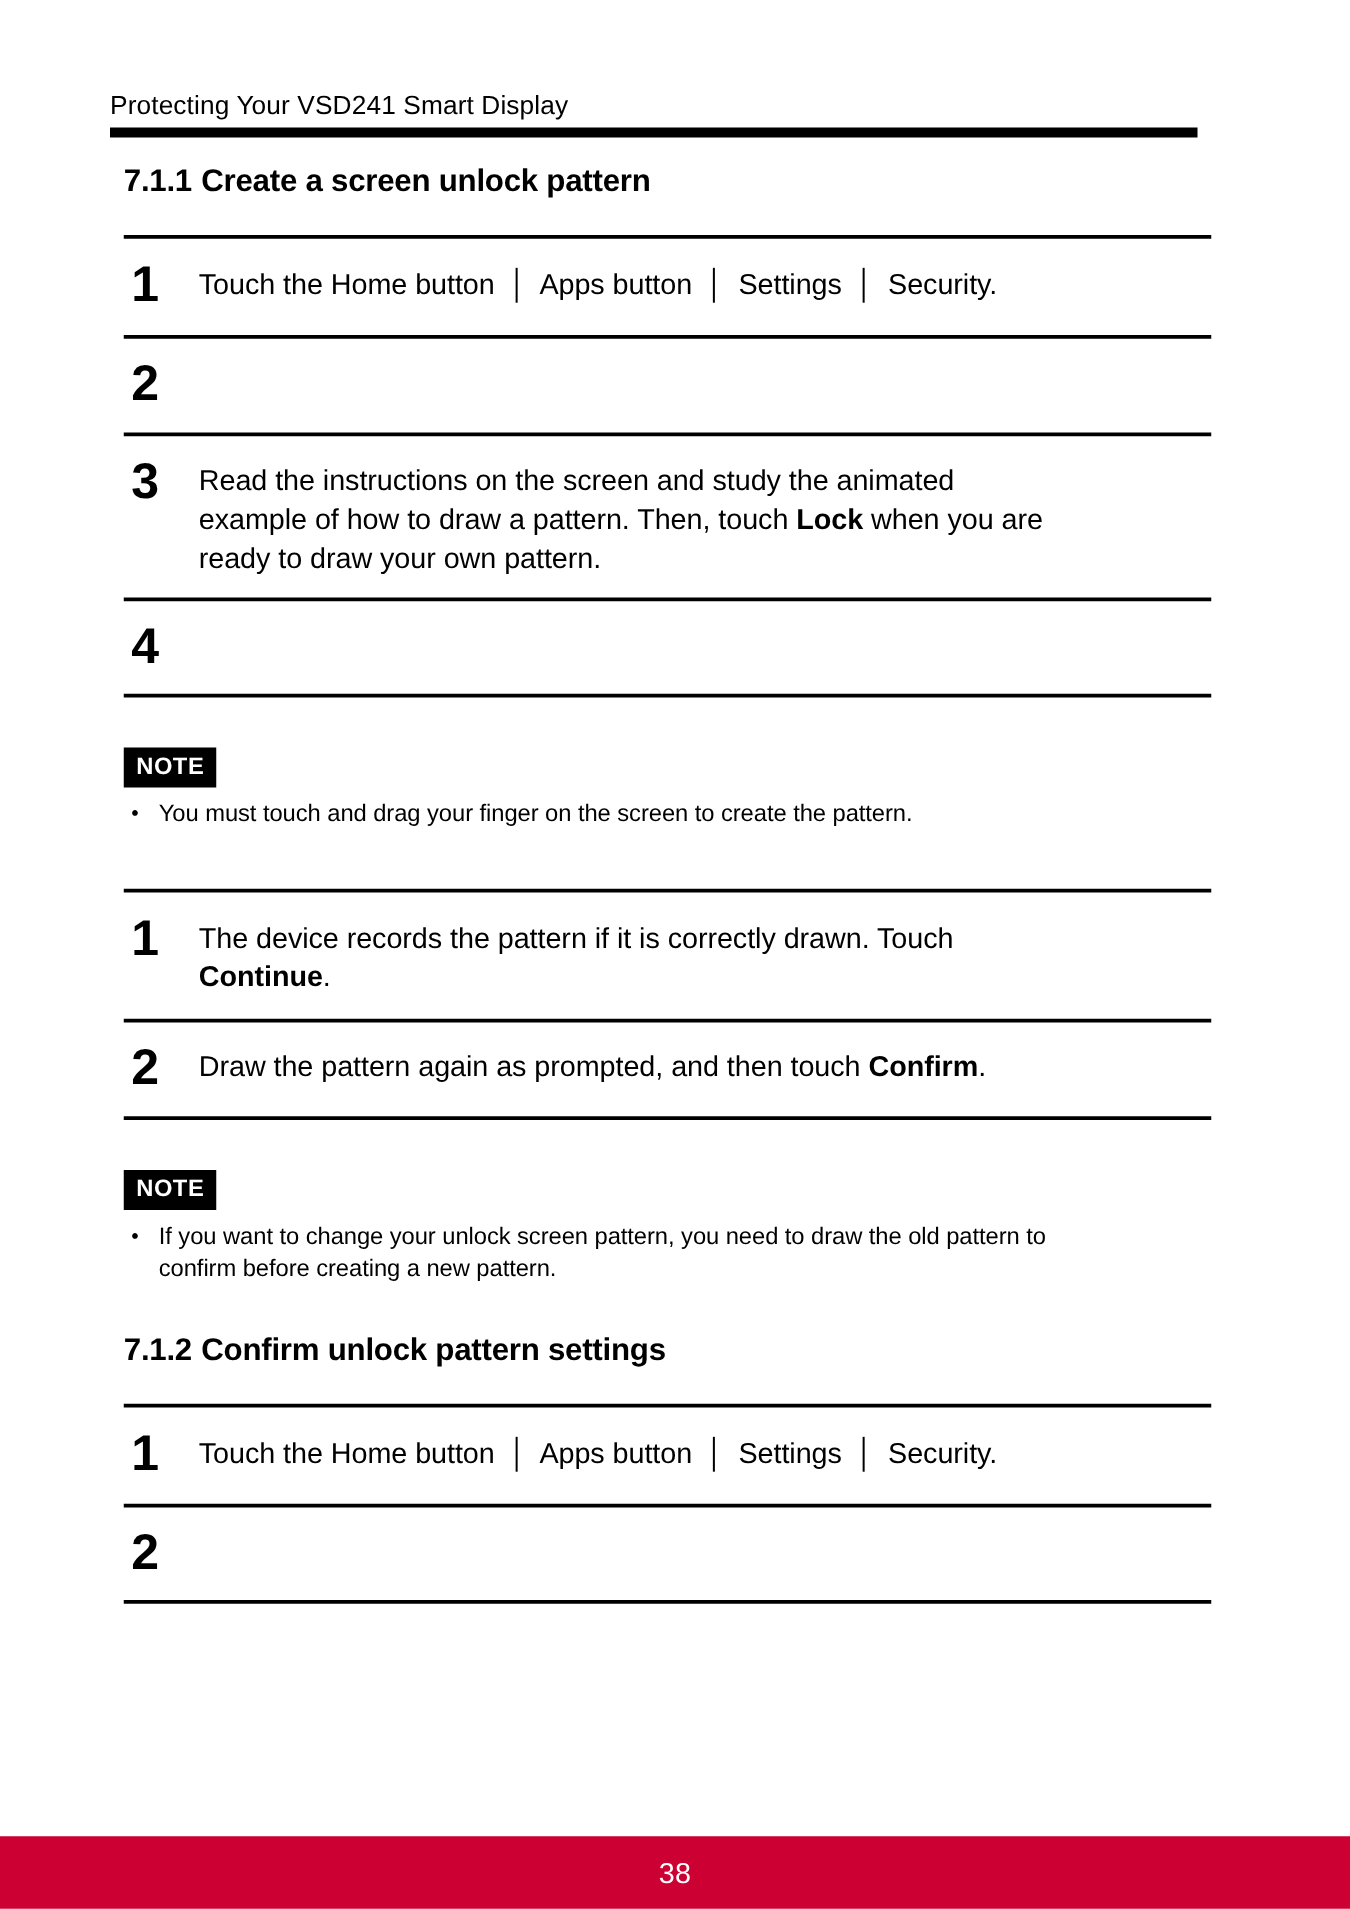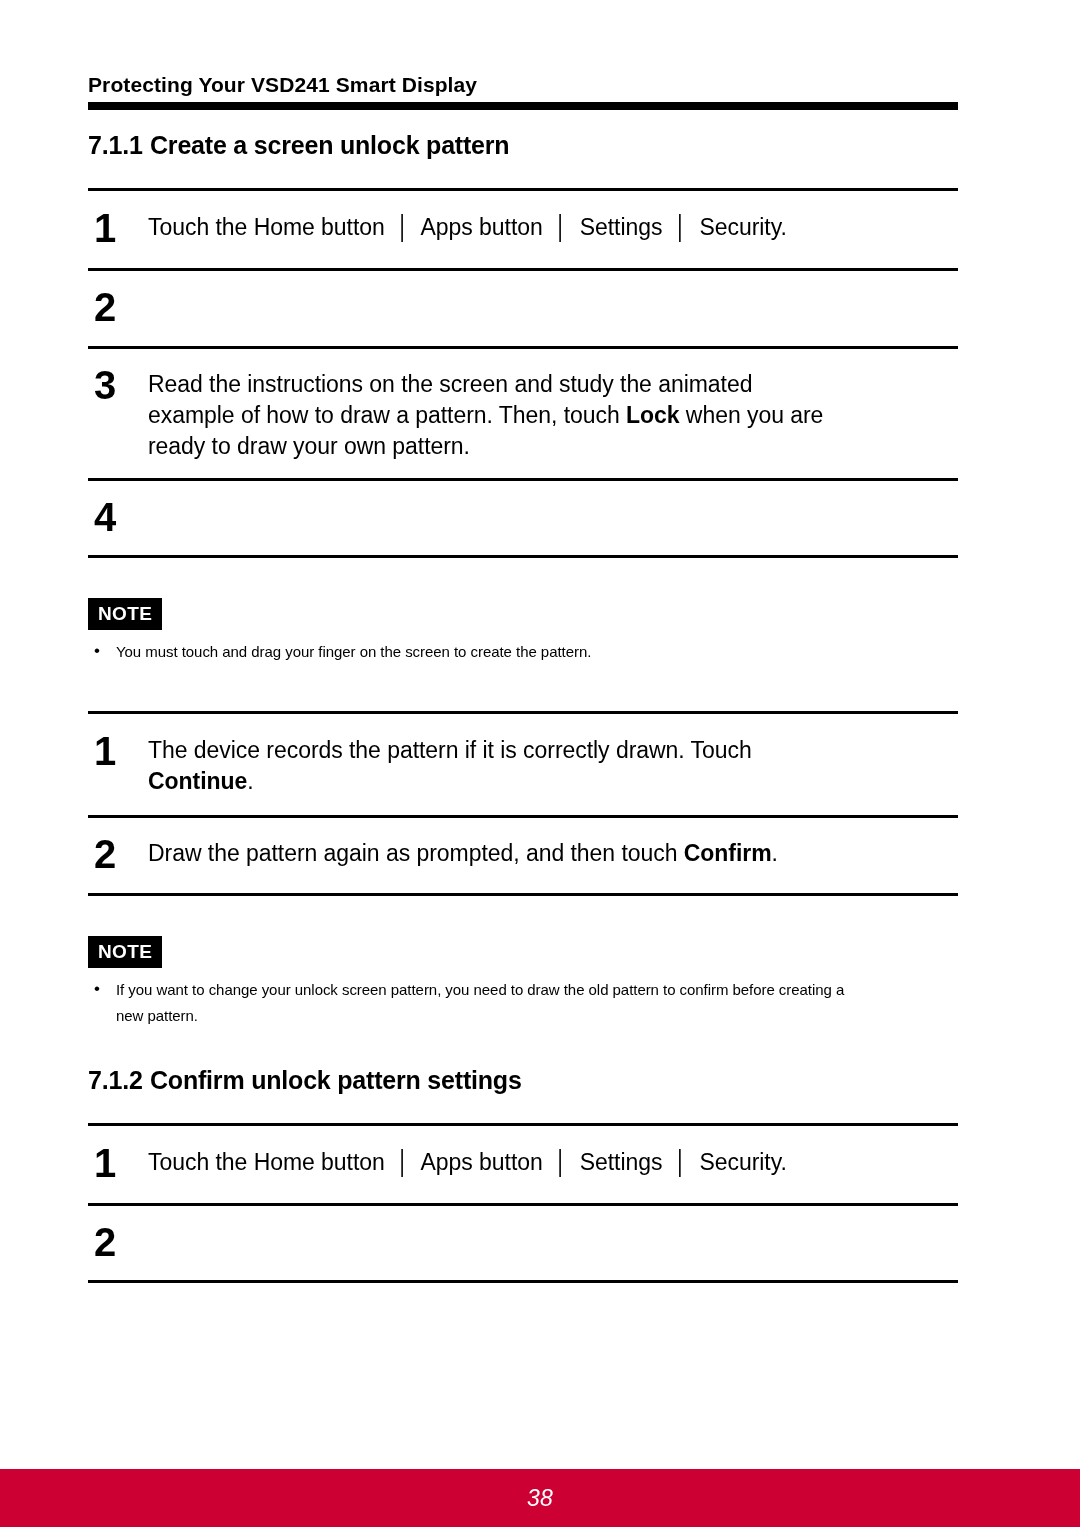--- a/index.html
+++ b/index.html
@@ -25,35 +25,34 @@
 
   
   .running-header {
     position: absolute;
     left: 88px;
     top: 72px;
     font-size: 21px;
     line-height: 26px;
     letter-spacing: 0.1px;
     white-space: nowrap;
-    font-weight: bold;
   }
   .header-rule {
     position: absolute;
     left: 88px;
     top: 102px;
     width: 870px;
     height: 8px;
     background: #000000;
   }
 
   
   .content {
     position: absolute;
-    left: 0;
+    left: 11px;
     top: 128px;
     width: 953px;
   }
 
   
   .section-heading {
     margin: 0;
     padding: 0 0 0 88px;
     font-size: 25px;
     font-weight: bold;
@@ -125,21 +124,21 @@
     padding: 6px 10px 7px 10px;
   }
   .note-list {
     margin: 9px 0 0 0;
     padding: 0;
     list-style: none;
   }
   .note-list li {
     position: relative;
     padding-left: 28px;
-    font-size: 15px;
+    font-size: 19px;
     line-height: 26px;
     letter-spacing: -0.05px;
   }
   .note-list li::before {
     content: "\2022";
     position: absolute;
     left: 6px;
     top: -1px;
     font-size: 17px;
   }
@@ -264,17 +263,17 @@
     <div class="rule"></div>
 
     <div class="step s4">
       <div class="step-num">2</div>
     </div>
 
     <div class="rule"></div>
 
   </div>
 
-  <div class="footer-bar" style="background: rgb(204, 0, 51); font-style: italic;">
+  <div class="footer-bar" style="background: rgb(204, 0, 51);">
     <div class="footer-page-number">38</div>
   </div>
 
 </div>
 
 </body></html>

